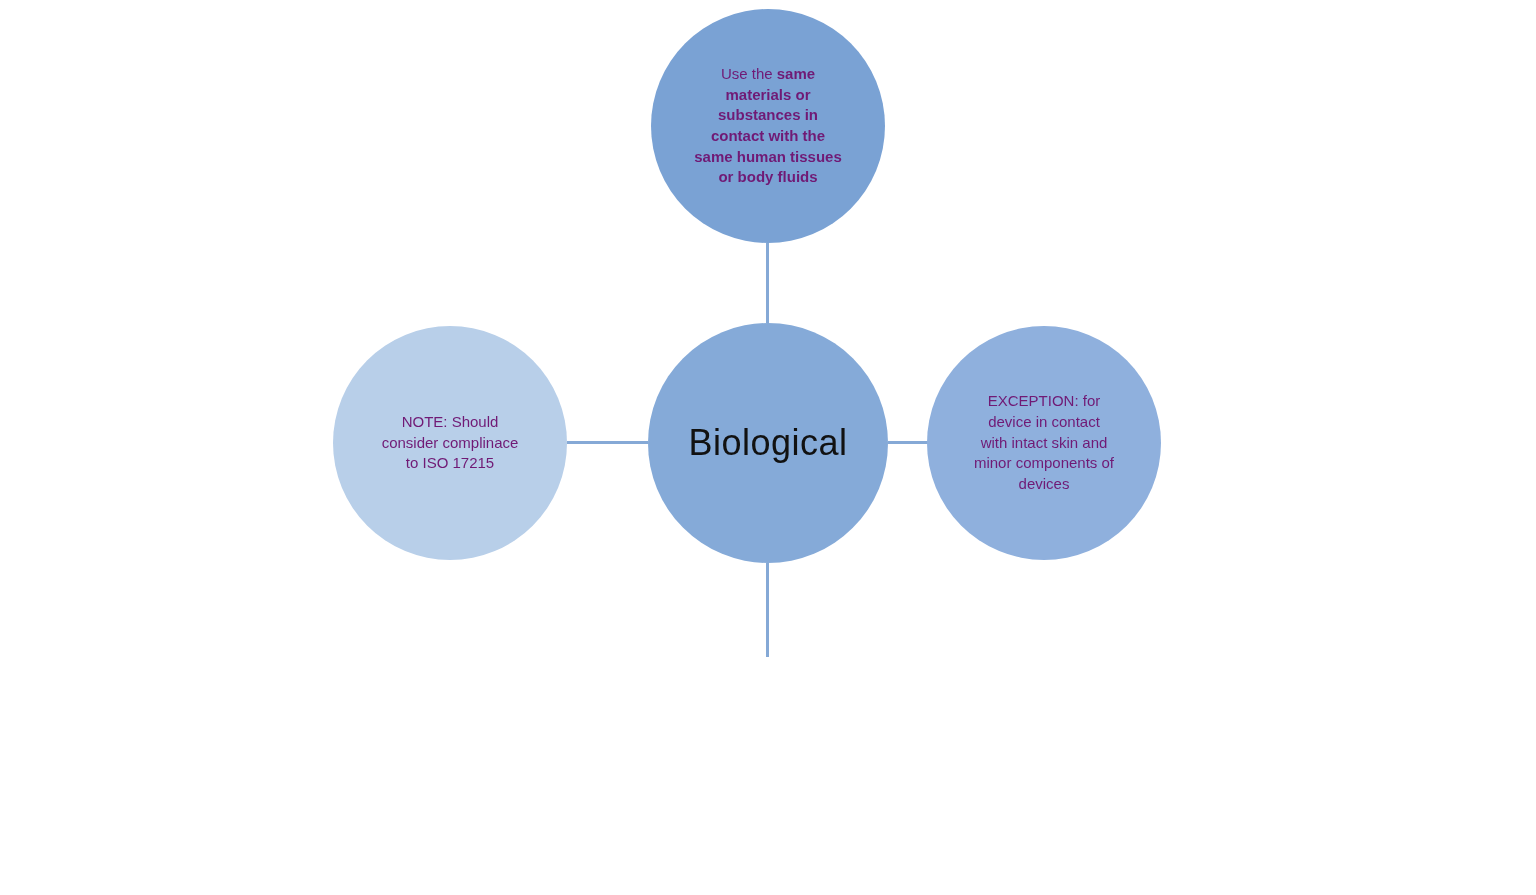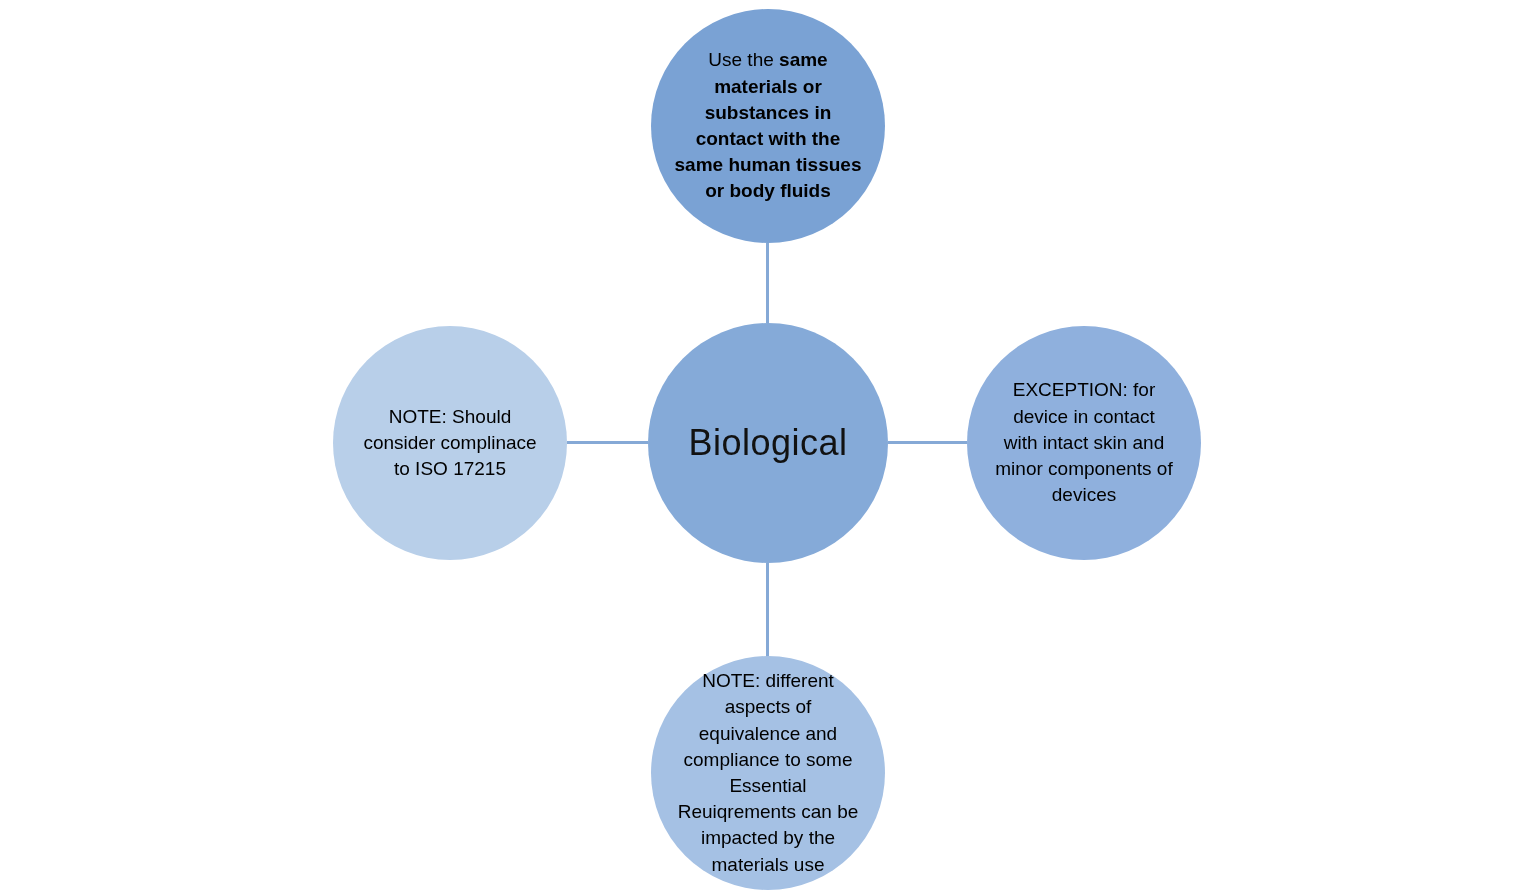--- a/index.html
+++ b/index.html
@@ -29,30 +29,30 @@
     position: absolute;
     border-radius: 50%;
     z-index: 2;
     display: flex;
     align-items: center;
     justify-content: center;
     text-align: center;
   }
   .node-text {
     white-space: pre-line;
-    color: #000000;
-    font-size: 19px;
+    color: #701a75;
+    font-size: 15px;
     line-height: 1.38;
     padding: 0 14px;
   }
   .node-text .bold { font-weight: bold; }
   #node-top    { left: 651px; top: 9px;   width: 234px; height: 234px; }
   #node-center { left: 648px; top: 323px; width: 240px; height: 240px; }
   #node-left   { left: 333px; top: 326px; width: 234px; height: 234px; }
-  #node-right  { left: 967px; top: 326px; width: 234px; height: 234px; }
+  #node-right  { left: 927px; top: 326px; width: 234px; height: 234px; }
   #node-bottom { left: 651px; top: 656px; width: 234px; height: 234px; }
   .center-label {
     color: #111111;
     font-size: 36px;
     font-weight: normal;
     letter-spacing: 0.5px;
   }
 </style>
 </head>
 <body>
@@ -84,24 +84,14 @@
   </div>
 
   <div id="node-right" class="circle" style="background: rgb(143, 176, 221);">
     <div class="node-text">EXCEPTION: for
 device in contact
 with intact skin and
 minor components of
 devices</div>
   </div>
 
-  <div id="node-bottom" class="circle" style="background: rgb(165, 193, 228);">
-    <div class="node-text">NOTE: different
-aspects of
-equivalence and
-compliance to some
-Essential
-Reuiqrements can be
-impacted by the
-materials use</div>
-  </div>
 
 </div>
 
 </body></html>

